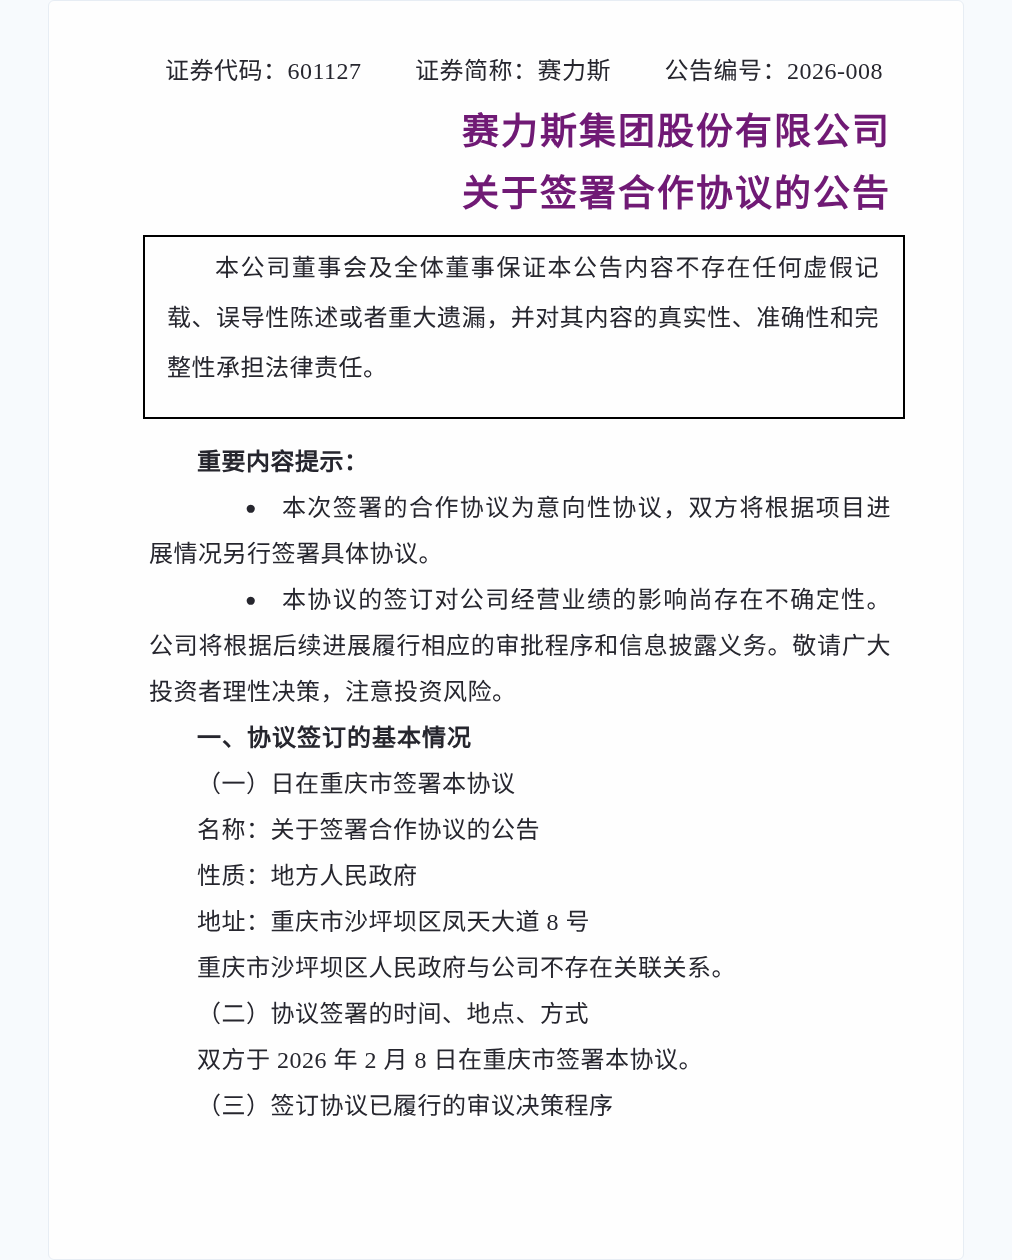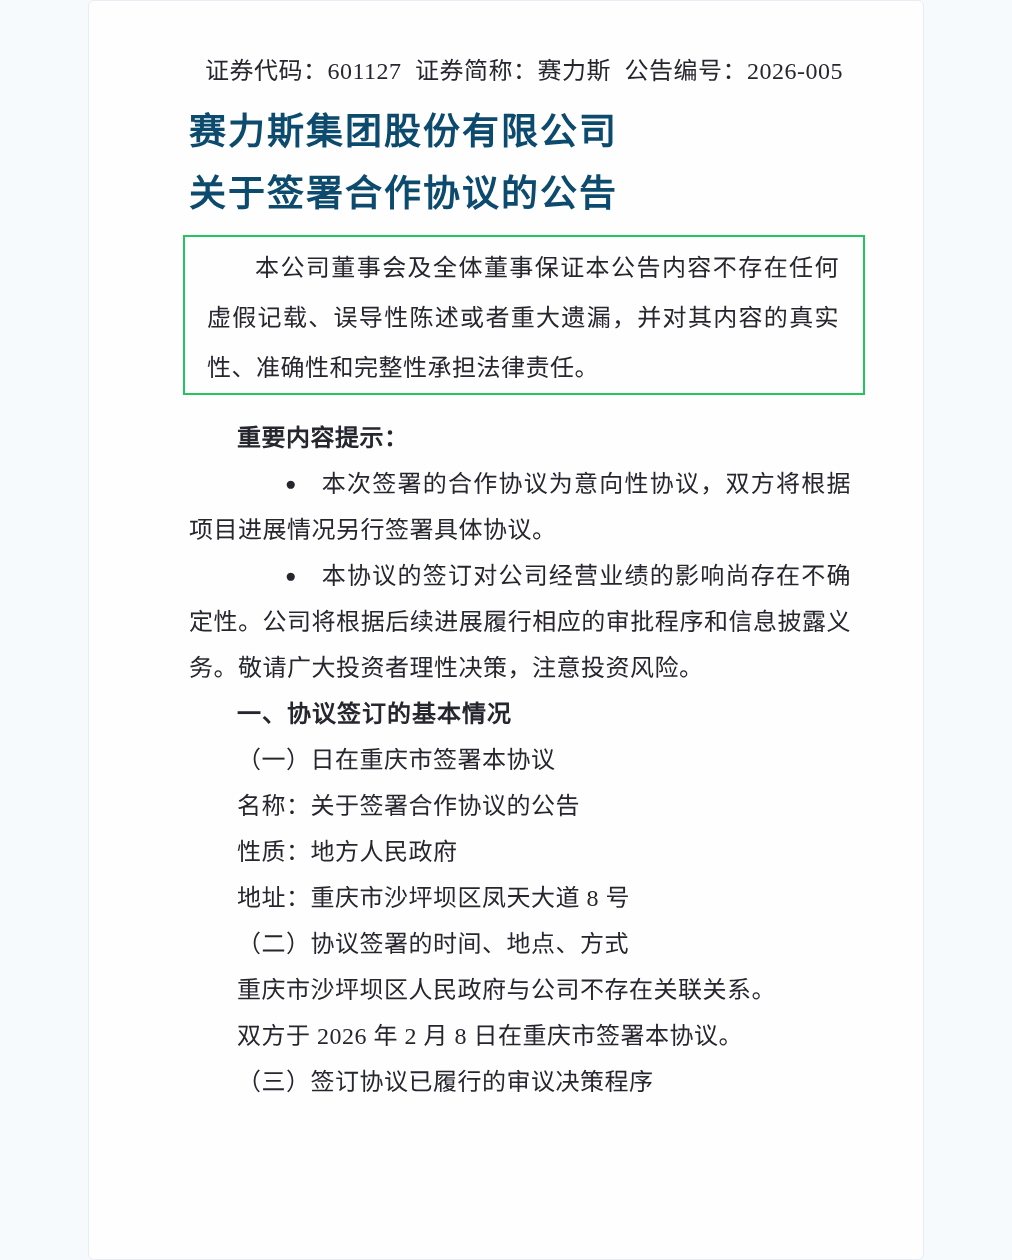--- a/index.html
+++ b/index.html
@@ -3,21 +3,21 @@
 <meta charset="utf-8">
 <style>
   html, body {
     margin: 0;
     padding: 0;
     background: #f7fafd;
     font-family: "Liberation Serif", "DejaVu Serif", serif;
   }
   .page {
     position: relative;
-    width: 836px;
+    width: 916px;
     height: 1260px;
     margin: 0 auto;
     background: #fefefe;
     border: 1px solid #e7edf4;
     border-radius: 6px;
     box-sizing: border-box;
     overflow: hidden;
     color: #26262e;
   }
   .content {
@@ -27,36 +27,36 @@
   .doc-header {
     display: flex;
     justify-content: space-between;
     align-items: baseline;
     font-size: 24px;
     letter-spacing: 0.5px;
     padding: 0 8px 0 16px;
   }
   
   .doc-title {
-    text-align: left;
-    color: #0c4a6e;
+    text-align: right;
+    color: #701a75;
     font-weight: bold;
     font-size: 37px;
     letter-spacing: 2px;
     line-height: 1.2;
   }
   .doc-title.first  { margin-top: 24px; }
   .doc-title.second { margin-top: 18px; }
   
   .disclaimer-box {
     margin-top: 18px;
     margin-left: -6px;
     margin-right: -14px;
-    border: 2px solid #22c55e;
-    padding: 6px 24px 0 22px;
+    border: 2px solid #000000;
+    padding: 6px 24px 24px 22px;
   }
   .disclaimer-box p {
     margin: 0;
     font-size: 24px;
     line-height: 50px;
     text-indent: 2em;
     text-align: justify;
     letter-spacing: 0.5px;
   }
   
@@ -82,21 +82,21 @@
 </style>
 </head>
 <body>
 
 <div class="page">
   <div class="content">
 
     <div class="doc-header">
       <span>证券代码：601127</span>
       <span>证券简称：赛力斯</span>
-      <span>公告编号：2026-005</span>
+      <span>公告编号：2026-008</span>
     </div>
 
     <div class="doc-title first">赛力斯集团股份有限公司</div>
     <div class="doc-title second">关于签署合作协议的公告</div>
 
     <div class="disclaimer-box">
       <p>本公司董事会及全体董事保证本公告内容不存在任何虚假记载、误导性陈述或者重大遗漏，并对其内容的真实性、准确性和完整性承担法律责任。</p>
     </div>
 
     <p class="para bold notice-heading">重要内容提示：</p>
@@ -105,19 +105,19 @@
 
     <p class="para bullet-para"><span class="bullet">●</span><span>本协议的签订对公司经营业绩的影响尚存在不确定性。公司将根据后续进展履行相应的审批程序和信息披露义务。敬请广大投资者理性决策，注意投资风险。</span></p>
 
 
     <p class="para bold section-heading">一、协议签订的基本情况</p>
 
     <p class="para">（一）日在重庆市签署本协议</p>
     <p class="para">名称：关于签署合作协议的公告</p>
     <p class="para">性质：地方人民政府</p>
     <p class="para">地址：重庆市沙坪坝区凤天大道 8 号</p>
+    <p class="para">重庆市沙坪坝区人民政府与公司不存在关联关系。</p>
     <p class="para">（二）协议签署的时间、地点、方式</p>
-    <p class="para">重庆市沙坪坝区人民政府与公司不存在关联关系。</p>
     <p class="para">双方于 2026 年 2 月 8 日在重庆市签署本协议。</p>
     <p class="para">（三）签订协议已履行的审议决策程序</p>
 
   </div>
 </div>
 
 </body></html>

